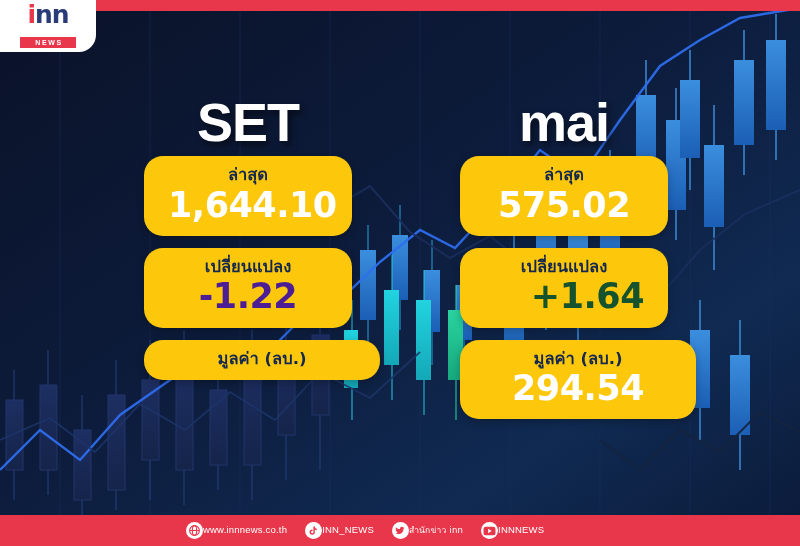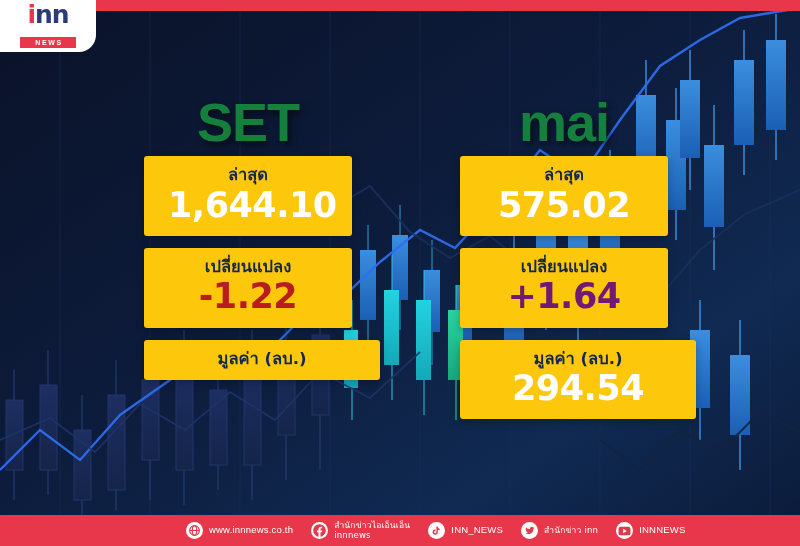--- a/index.html
+++ b/index.html
@@ -50,34 +50,34 @@
 
   
   .market {
     position: absolute;
     width: 208px;
   }
   .market.set { left: 144px; top: 88px; }
   .market.mai { left: 460px; top: 88px; }
 
   .market-title {
-    color: #15803d;
+    color: #ffffff;
     font-size: 54px;
     font-weight: 800;
     letter-spacing: -1px;
     line-height: 1;
     text-align: center;
     text-shadow: 3px 4px 7px rgba(0,0,0,0.55);
     height: 68px;
     display: flex; align-items: center; justify-content: center;
   }
 
   .card {
     background: #fdc70c;
-    border-radius: 3px;
+    border-radius: 19px;
     padding: 9px 24px 11px;
     text-align: center;
     margin-bottom: 12px;
     box-shadow: 0 3px 8px rgba(0,0,0,0.25);
   }
   .card.narrow { width: 236px; }
   .card-label {
     color: #14284f;
     font-size: 16.5px;
     font-weight: 700;
@@ -85,33 +85,33 @@
     font-family: "DejaVu Sans", sans-serif;
   }
   .card-value {
     font-size: 35px;
     font-weight: 700;
     line-height: 1.12;
     letter-spacing: -0.5px;
     color: #ffffff;
     font-family: "DejaVu Sans", sans-serif;
   }
-  .card-value.neg { color: #b91c1c; }
-  .card-value.pos { color: #701a75; }
+  .card-value.neg { color: #4c1d95; }
+  .card-value.pos { color: #14532d; text-align: right; }
 
   
   .footer {
     position: absolute; left: 0; bottom: 0;
     width: 800px; height: 31px;
     background: #e8374b;
     display: flex; align-items: center;
     padding-left: 186px;
   }
   .foot-item {
-    display: flex; align-items: center; gap: 6px;
+    display: flex; align-items: center; gap: 0;
     color: #ffffff;
     margin-right: 18px;
   }
   .foot-icon {
     width: 17px; height: 17px; border-radius: 50%;
     background: #ffffff;
     display: flex; align-items: center; justify-content: center;
     flex: 0 0 auto;
   }
   .foot-icon svg { display: block; }
@@ -291,31 +291,20 @@
       <span class="foot-icon">
         <svg width="13" height="13" viewBox="0 0 24 24" fill="none" stroke="#e8374b" stroke-width="2">
           <circle cx="12" cy="12" r="9"></circle>
             <ellipse cx="12" cy="12" rx="4" ry="9"></ellipse>
           <line x1="3" y1="12" x2="21" y2="12"></line>
         </svg>
       </span>
       <span class="foot-text">www.innnews.co.th</span>
     </div>
 
-    <div class="foot-item">
-      <span class="foot-icon">
-        <svg width="15" height="15" viewBox="0 0 24 24" fill="#e8374b">
-          <path d="M12 2C6.48 2 2 6.48 2 12c0 5 3.66 9.13 8.44 9.88v-6.99H7.9V12h2.54V9.8c0-2.5 1.49-3.89 3.77-3.89 1.09 0 2.24.2 2.24.2v2.46h-1.26c-1.24 0-1.63.77-1.63 1.56V12h2.78l-.45 2.89h-2.33v6.99C18.34 21.13 22 17 22 12c0-5.52-4.48-10-10-10z"></path>
-        </svg>
-      </span>
-      <span class="foot-text thai">
-        <span>สำนักข่าวไอเอ็นเอ็น</span>
-        <span class="l2">innnews</span>
-      </span>
-    </div>
 
     <div class="foot-item">
       <span class="foot-icon">
         <svg width="11" height="12" viewBox="0 0 24 24" fill="#e8374b">
           <path d="M16.6 5.82A4.28 4.28 0 0114.9 2h-3.1v12.4a2.6 2.6 0 11-2.6-2.6c.27 0 .53.04.78.12V8.76a5.86 5.86 0 00-.78-.06 5.71 5.71 0 105.71 5.71V8.9a7.3 7.3 0 004.28 1.37V7.2a4.3 4.3 0 01-2.59-1.38z"></path>
         </svg>
       </span>
       <span class="foot-text">INN_NEWS</span>
     </div>
 

